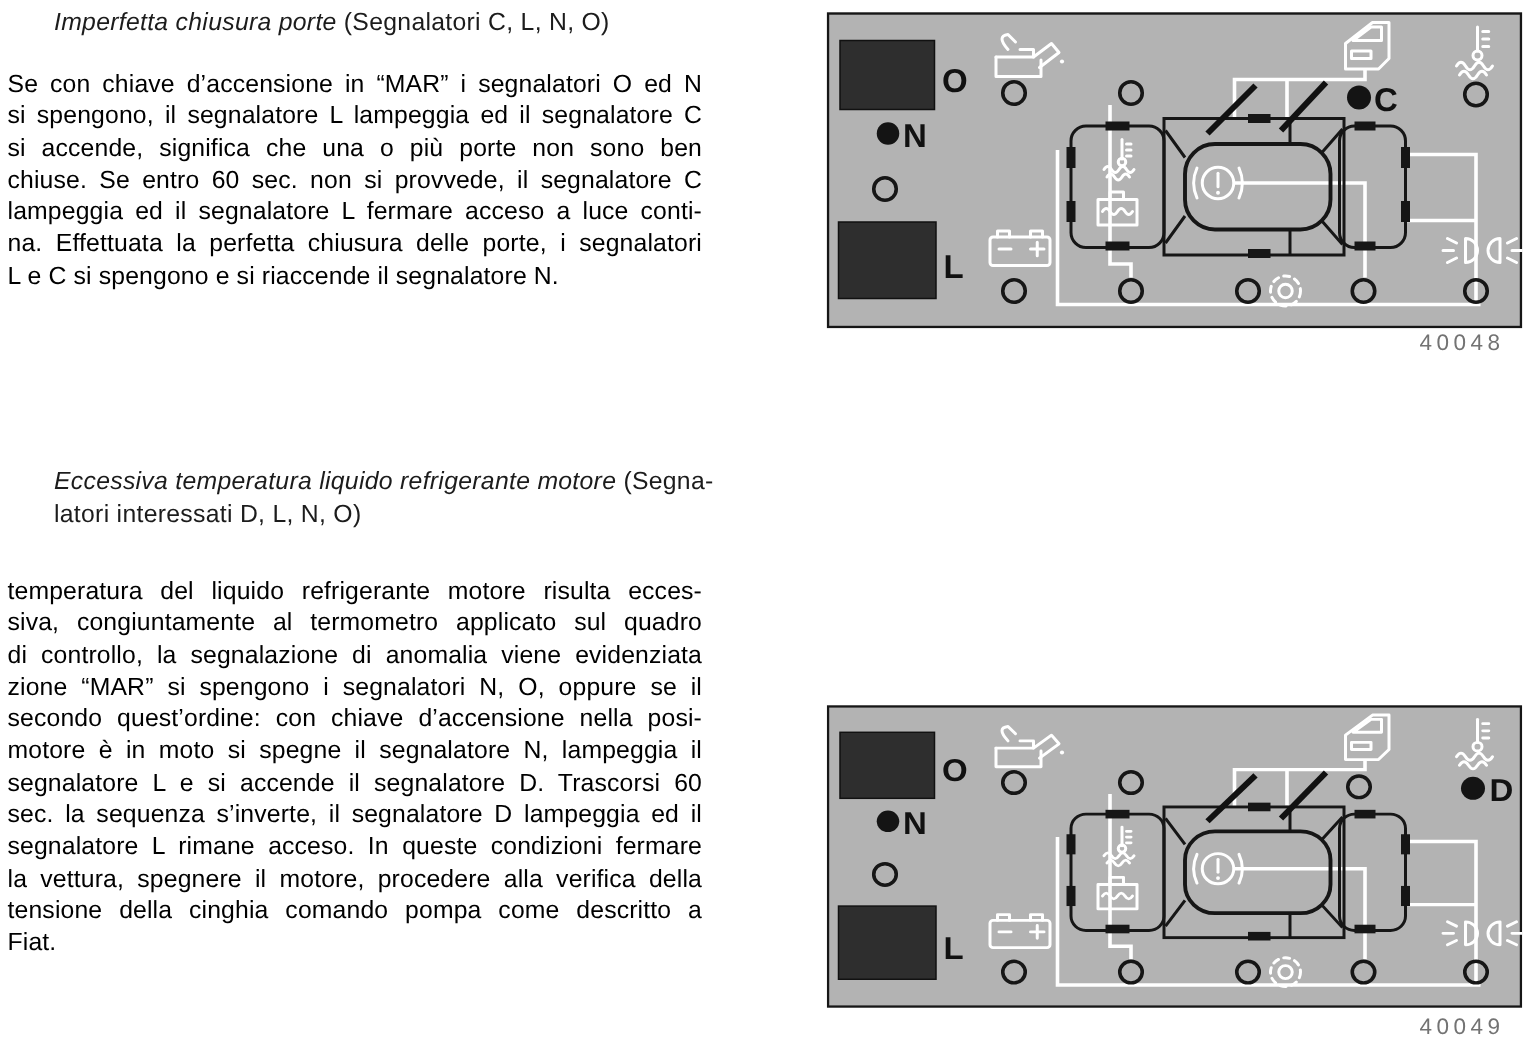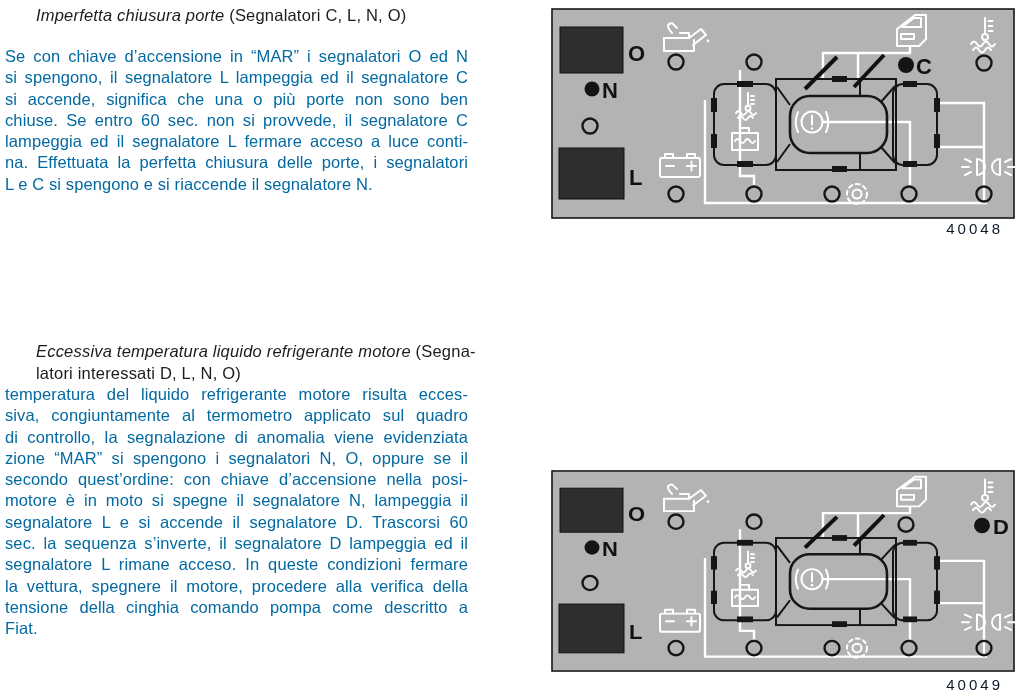--- a/index.html
+++ b/index.html
@@ -5,27 +5,27 @@
   html,body{margin:0;padding:0;}
   body{
     width:1024px;height:699px;position:relative;background:#ffffff;
     font-family:"Liberation Sans", sans-serif;color:#1c1c1c;overflow:hidden;
   }
   .text-col{position:absolute;left:5px;width:463px;}
   .hline{font-size:16.5px;line-height:21.5px;letter-spacing:0.2px;white-space:nowrap;margin-left:31px;}
   .hline i{font-style:italic;}
   .tline{
     font-size:16.5px;line-height:21.3px;letter-spacing:0.1px;
-    text-align:justify;text-align-last:justify;color:#0369a1;
+    text-align:justify;text-align-last:justify;color:#000000;
   }
   .tline.tlast{text-align-last:left;}
   .figure{position:absolute;left:551px;}
   .fig-caption{
     position:absolute;left:551px;width:452px;text-align:right;
-    font-size:15px;letter-spacing:3px;color:#0f172a;
+    font-size:15px;letter-spacing:3px;color:#737373;
   }
   svg .wire{stroke:#ffffff;stroke-width:2.4;fill:none;}
   svg .sym{stroke:#ffffff;stroke-width:2;fill:none;stroke-linecap:round;stroke-linejoin:round;}
   svg .car{stroke:#161616;stroke-width:2;fill:none;}
   svg .carthick{stroke:#161616;stroke-width:2.6;fill:none;}
   svg .tick{fill:#161616;stroke:none;}
   svg .lamp{stroke:#161616;stroke-width:2.4;fill:none;}
   svg .dot{fill:#141414;stroke:none;}
   svg .slash{stroke:#111111;stroke-width:4;stroke-linecap:butt;}
   svg text{font-family:"Liberation Sans",sans-serif;font-weight:700;fill:#111111;font-size:22px;}
@@ -156,21 +156,21 @@
 <div class="text-col" style="top:46px">
     <div class="tline">Se con chiave d’accensione in “MAR” i segnalatori O ed N</div>
     <div class="tline">si spengono, il segnalatore L lampeggia ed il segnalatore C</div>
     <div class="tline">si accende, significa che una o più porte non sono ben</div>
     <div class="tline">chiuse. Se entro 60 sec. non si provvede, il segnalatore C</div>
     <div class="tline">lampeggia ed il segnalatore L fermare acceso a luce conti-</div>
     <div class="tline">na. Effettuata la perfetta chiusura delle porte, i segnalatori</div>
     <div class="tline tlast">L e C si spengono e si riaccende il segnalatore N.</div>
   </div>
 
-<div class="text-col" style="top:341px">
+<div class="text-col" style="top:311px">
     <div class="hline"><i>Eccessiva temperatura liquido refrigerante motore</i><span> (Segna-</span></div>
     <div class="hline"><span>latori interessati D, L, N, O)</span></div>
   </div>
 
 <div class="text-col" style="top:384px">
     <div class="tline">temperatura del liquido refrigerante motore risulta ecces-</div>
     <div class="tline">siva, congiuntamente al termometro applicato sul quadro</div>
     <div class="tline">di controllo, la segnalazione di anomalia viene evidenziata</div>
     <div class="tline">zione “MAR” si spengono i segnalatori N, O, oppure se il</div>
     <div class="tline">secondo quest’ordine: con chiave d’accensione nella posi-</div>

